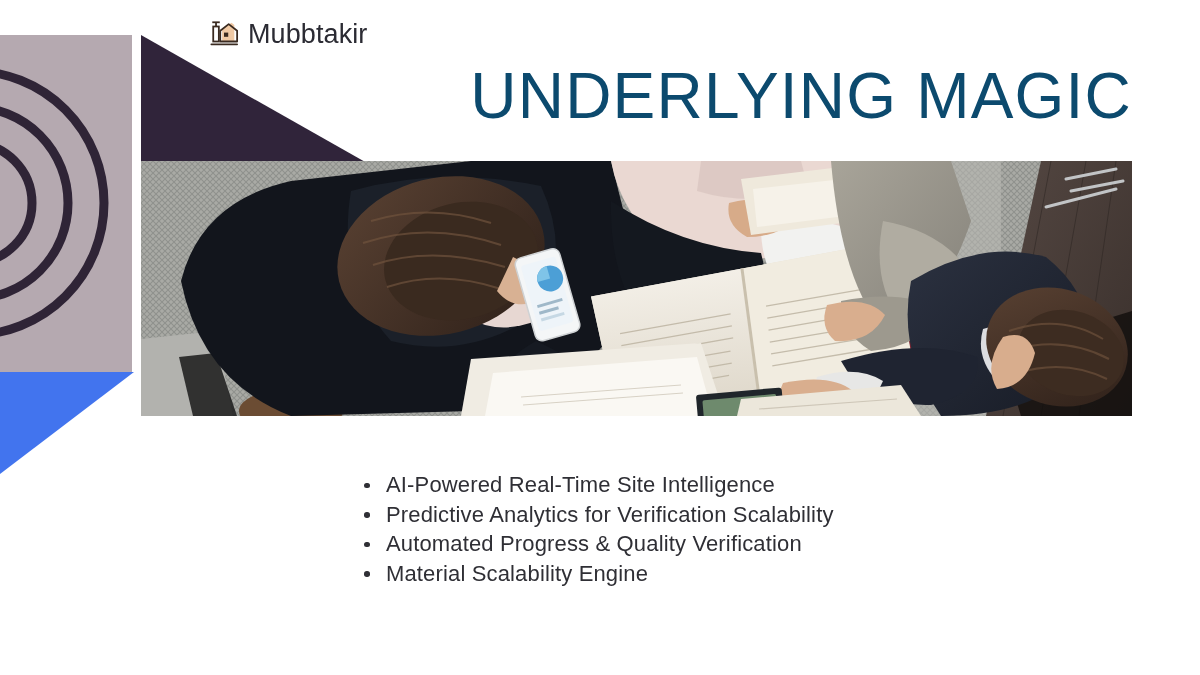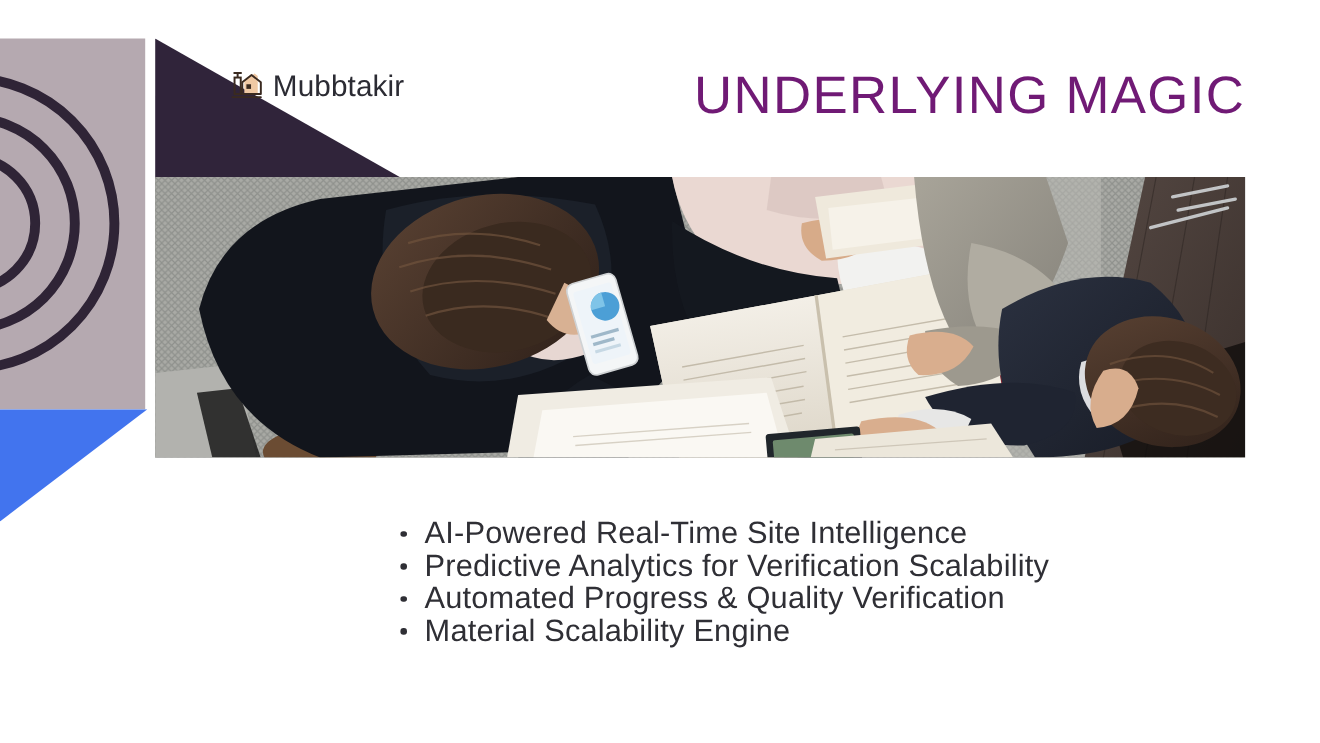--- a/index.html
+++ b/index.html
@@ -35,39 +35,38 @@
   .header-tri{
     position:absolute; left:141px; top:35px;
     width:226px; height:128px;
   }
 
   
   .brand{
     position:absolute; left:209px; top:19px;
     display:flex; align-items:flex-end; gap:9px;
     z-index:20;
-    margin-top:44px;
   }
   .brand-logo{ width:30px; height:30px; display:block; }
   .brand-name{
     font-size:27px;
     font-weight:400;
     color:#2b2b33;
     letter-spacing:.1px;
     line-height:30px;
     white-space:nowrap;
   }
 
   
   .title{
     position:absolute; right:68px; top:64px;
-    font-size:48px;
+    font-size:64px;
     font-weight:400;
     letter-spacing:1.2px;
-    color:#701a75;
+    color:#0c4a6e;
     line-height:1;
     white-space:nowrap;
     text-align:center;
   }
 
   
   .photo{
     position:absolute; left:141px; top:161px;
     width:991px; height:255px;
     overflow:hidden;
@@ -76,21 +75,21 @@
   .photo svg{ display:block; width:100%; height:100%; }
 
   
   .bullets{
     position:absolute; left:360px; top:470px;
     list-style:none;
   }
   .bullets li{
     position:relative;
     padding-left:26px;
-    font-size:28px;
+    font-size:22px;
     line-height:29.5px;
     color:#2f2f35;
     white-space:nowrap;
     letter-spacing:.15px;
   }
   .bullets li::before{
     content:"";
     position:absolute;
     left:4px; top:12.5px;
     width:5.5px; height:5.5px;

